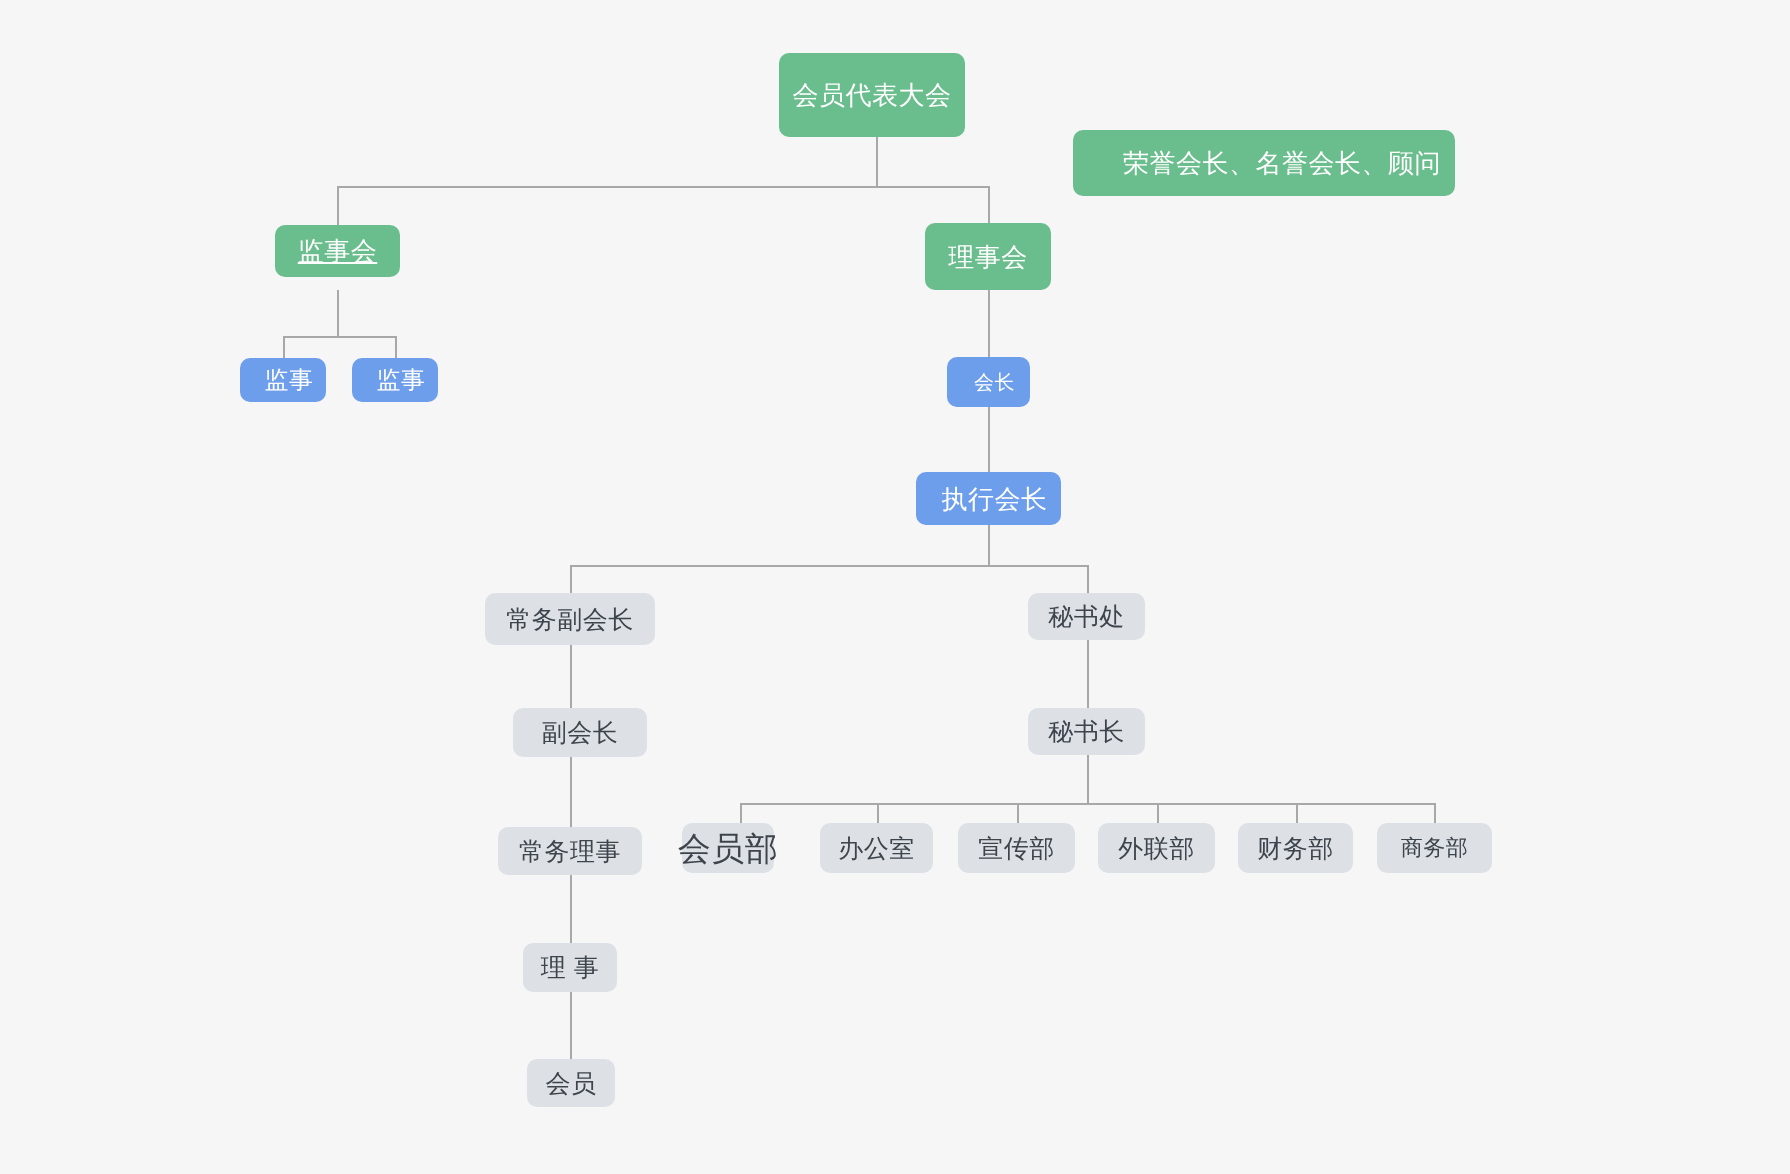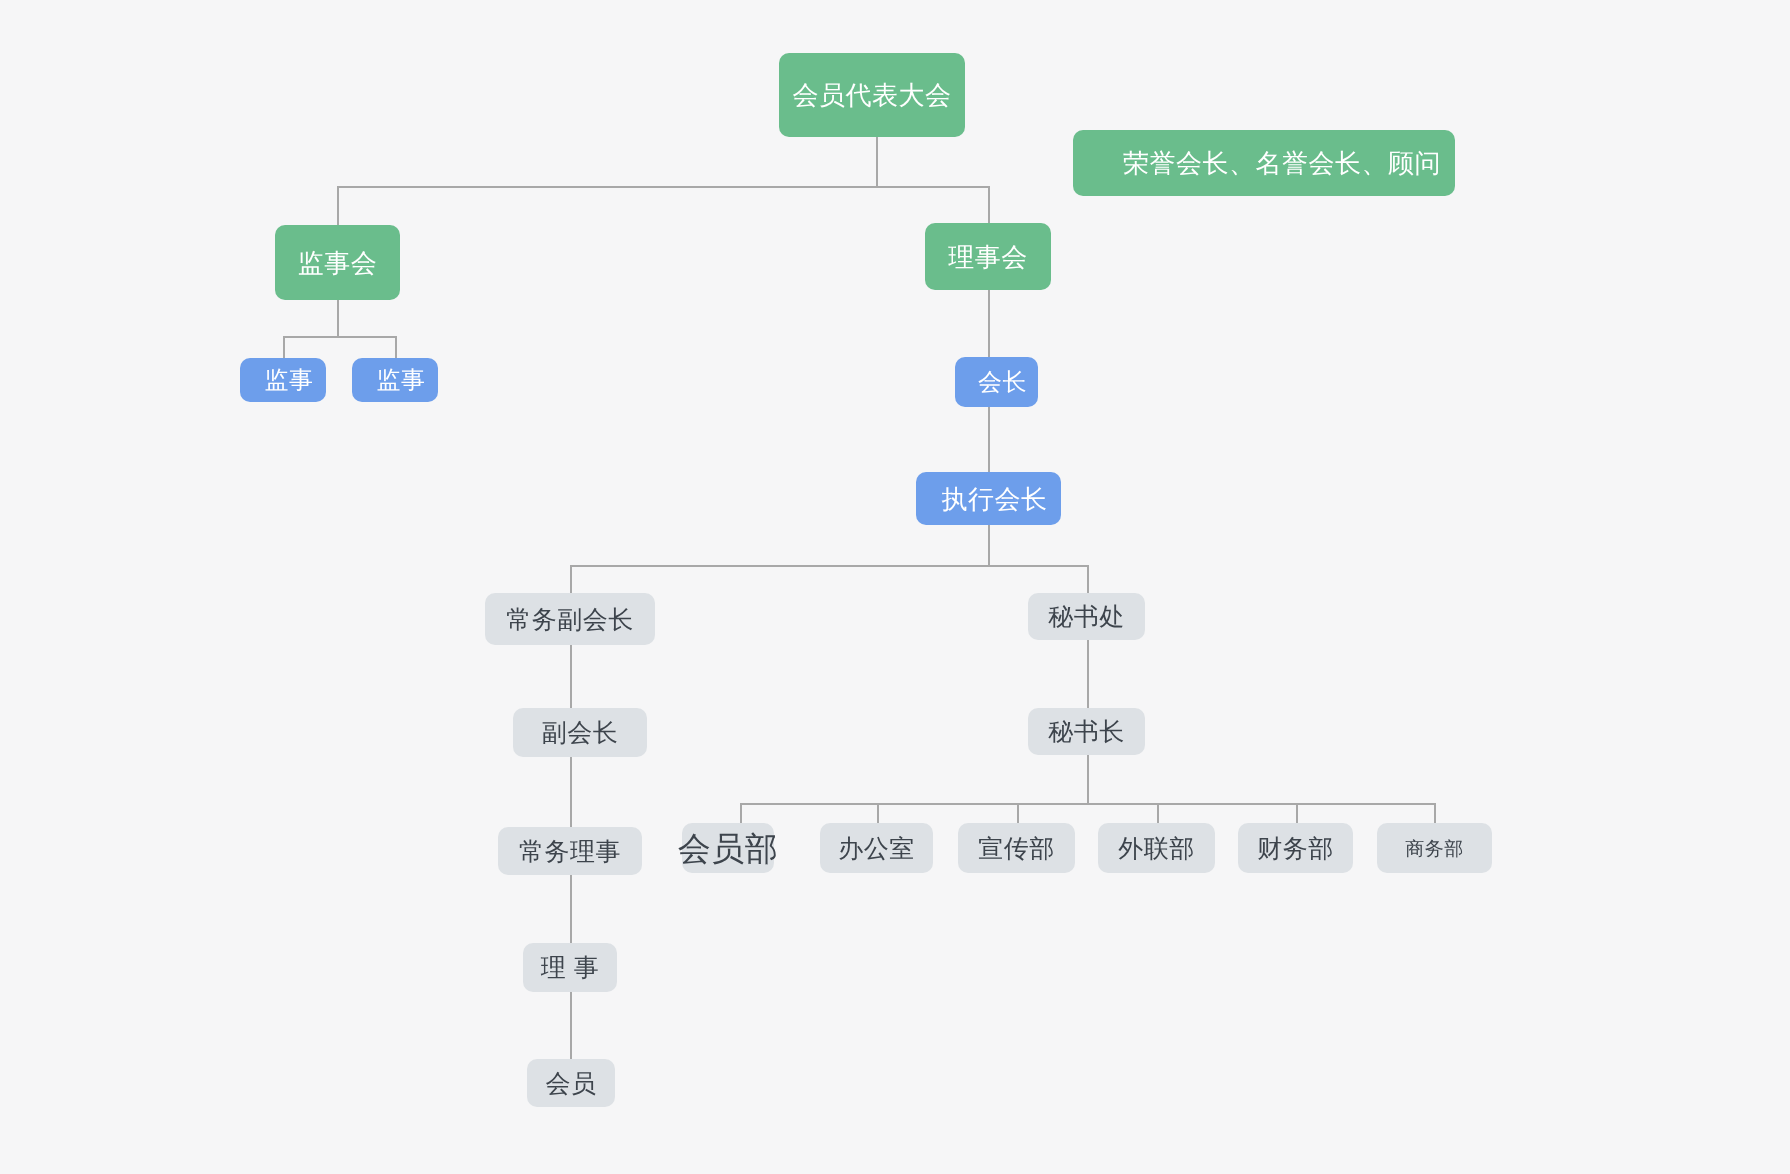--- a/index.html
+++ b/index.html
@@ -63,32 +63,32 @@
     <div class="edge v" style="left: 1087px; top: 755px; height: 48px;"></div>
     <div class="edge h" style="left: 740px; top: 803px; width: 694px;"></div>
     <div class="edge v" style="left: 740px; top: 803px; height: 20px;"></div>
     <div class="edge v" style="left: 877px; top: 803px; height: 20px;"></div>
     <div class="edge v" style="left: 1017px; top: 803px; height: 20px;"></div>
     <div class="edge v" style="left: 1157px; top: 803px; height: 20px;"></div>
     <div class="edge v" style="left: 1296px; top: 803px; height: 20px;"></div>
     <div class="edge v" style="left: 1434px; top: 803px; height: 20px;"></div>
     <div class="node green" style="left: 779px; top: 53px; width: 186px; height: 84px; font-size: 26px;">会员代表大会</div>
     <div class="node green" style="left: 1073px; top: 130px; width: 382px; height: 66px; font-size: 26px; padding-left: 36px;">荣誉会长、名誉会长、顾问</div>
-    <div class="node green" style="left: 275px; top: 225px; width: 125px; height: 75px; font-size: 26px;">监事会</div>
+    <div class="node green" style="left: 275px; top: 225px; width: 125px; height: 52px; font-size: 26px; text-decoration: underline;">监事会</div>
     <div class="node green" style="left: 925px; top: 223px; width: 126px; height: 67px; font-size: 26px;">理事会</div>
     <div class="node blue" style="left: 240px; top: 358px; width: 86px; height: 44px; font-size: 24px;">监事</div>
     <div class="node blue" style="left: 352px; top: 358px; width: 86px; height: 44px; font-size: 24px;">监事</div>
-    <div class="node blue" style="left: 947px; top: 357px; width: 83px; height: 50px; font-size: 24px; margin-left: 8px;">会长</div>
+    <div class="node blue" style="left: 947px; top: 357px; width: 83px; height: 50px; font-size: 20px;">会长</div>
     <div class="node blue" style="left: 916px; top: 472px; width: 145px; height: 53px; font-size: 26px;">执行会长</div>
     <div class="node gray" style="left: 485px; top: 593px; width: 170px; height: 52px; font-size: 25px;">常务副会长</div>
     <div class="node gray" style="left: 513px; top: 708px; width: 134px; height: 49px; font-size: 25px;">副会长</div>
     <div class="node gray" style="left: 498px; top: 827px; width: 144px; height: 48px; font-size: 25px;">常务理事</div>
     <div class="node gray" style="left: 523px; top: 943px; width: 94px; height: 49px; font-size: 25px;">理 事</div>
     <div class="node gray" style="left: 527px; top: 1059px; width: 88px; height: 48px; font-size: 25px;">会员</div>
     <div class="node gray" style="left: 1028px; top: 593px; width: 117px; height: 47px; font-size: 25px;">秘书处</div>
     <div class="node gray" style="left: 1028px; top: 708px; width: 117px; height: 47px; font-size: 25px;">秘书长</div>
     <div class="node gray" style="left: 682px; top: 823px; width: 92px; height: 50px; font-size: 33px;">会员部</div>
     <div class="node gray" style="left: 820px; top: 823px; width: 113px; height: 50px; font-size: 25px;">办公室</div>
     <div class="node gray" style="left: 958px; top: 823px; width: 117px; height: 50px; font-size: 25px;">宣传部</div>
     <div class="node gray" style="left: 1098px; top: 823px; width: 117px; height: 50px; font-size: 25px;">外联部</div>
     <div class="node gray" style="left: 1238px; top: 823px; width: 115px; height: 50px; font-size: 25px;">财务部</div>
-    <div class="node gray" style="left: 1377px; top: 823px; width: 115px; height: 50px; font-size: 19px;">商务部</div>
+    <div class="node gray" style="left: 1377px; top: 823px; width: 115px; height: 50px; font-size: 22px;">商务部</div>
   </div>
 
 </body></html>

